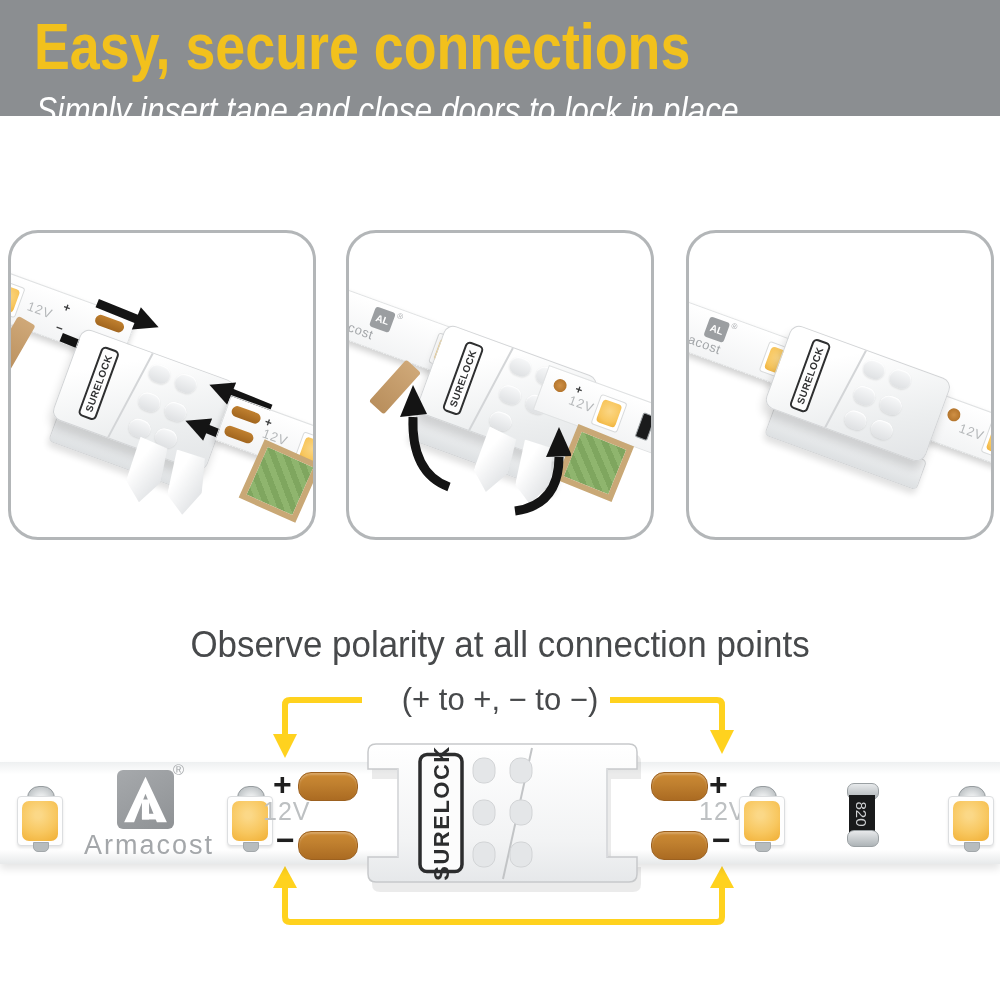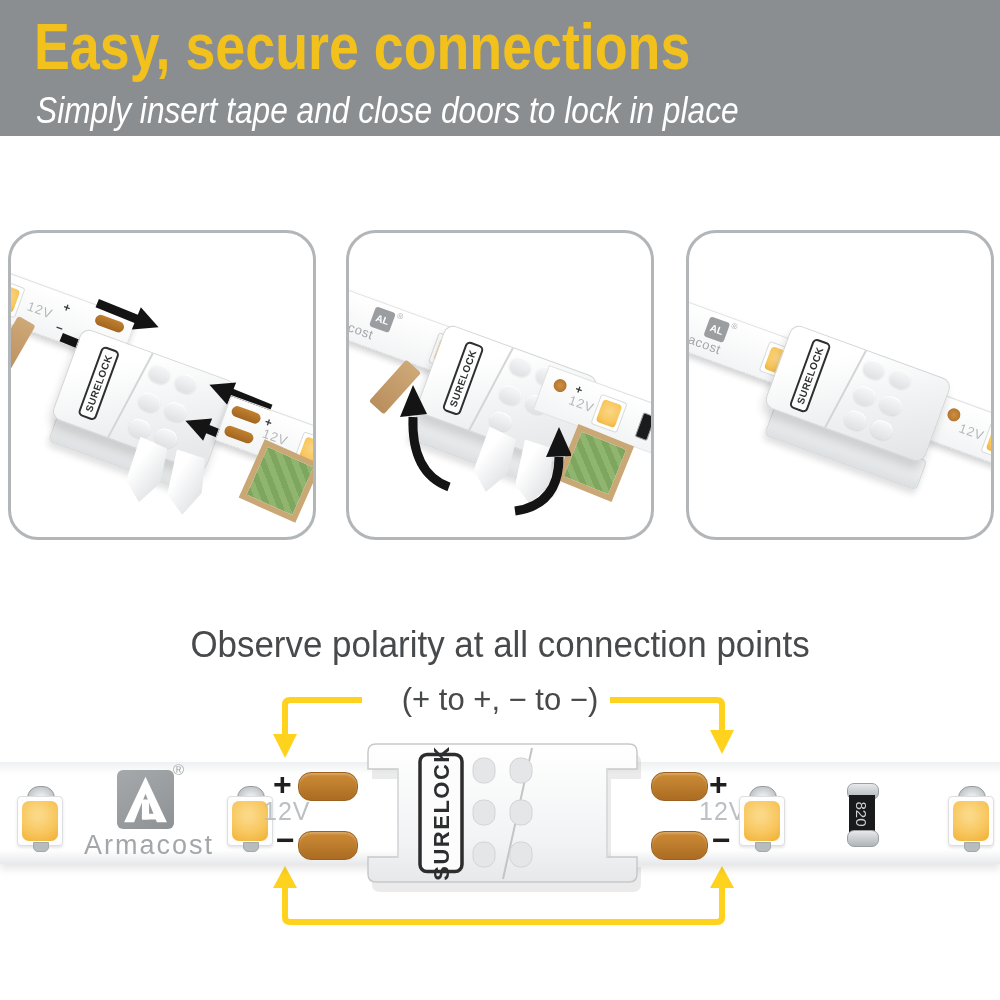--- a/index.html
+++ b/index.html
@@ -1,21 +1,21 @@
 <!DOCTYPE html>
 <html style="--brand-yellow: #f2c11c; --polarity-yellow: #ffd21e; --header-gray: #8b8e91; --copper: #c0802f; --led-amber: #f8c75f; --arrow-black: #141414; --text-dark: #47494b;"><head>
 <meta charset="utf-8">
 <style>
   html,body{margin:0;padding:0;background:#fff;}
   body{width:1000px;height:1000px;position:relative;overflow:hidden;
        font-family:"Liberation Sans",sans-serif;}
   .abs{position:absolute;}
 
   
-  .header{position:absolute;left:0;top:0;width:1000px;height:136px;
+  .header{position:absolute;left:0;top:0;width:1000px;height:116px;
           background:var(--header-gray,#8b8e91);}
   .header-title{position:absolute;left:34px;top:10px;font-size:64px;font-weight:bold;
           color:var(--brand-yellow,#f2c11c);white-space:nowrap;
           transform:scaleX(.84);transform-origin:left top;letter-spacing:0px;}
   .header-sub{position:absolute;left:36px;top:90px;font-size:36px;font-style:italic;
           color:#ffffff;white-space:nowrap;transform:scaleX(.88);transform-origin:left top;}
 
   
   .panel{position:absolute;top:230px;width:302px;height:304px;background:#fff;
          border:3px solid #b3b6b8;border-radius:30px;overflow:hidden;}

